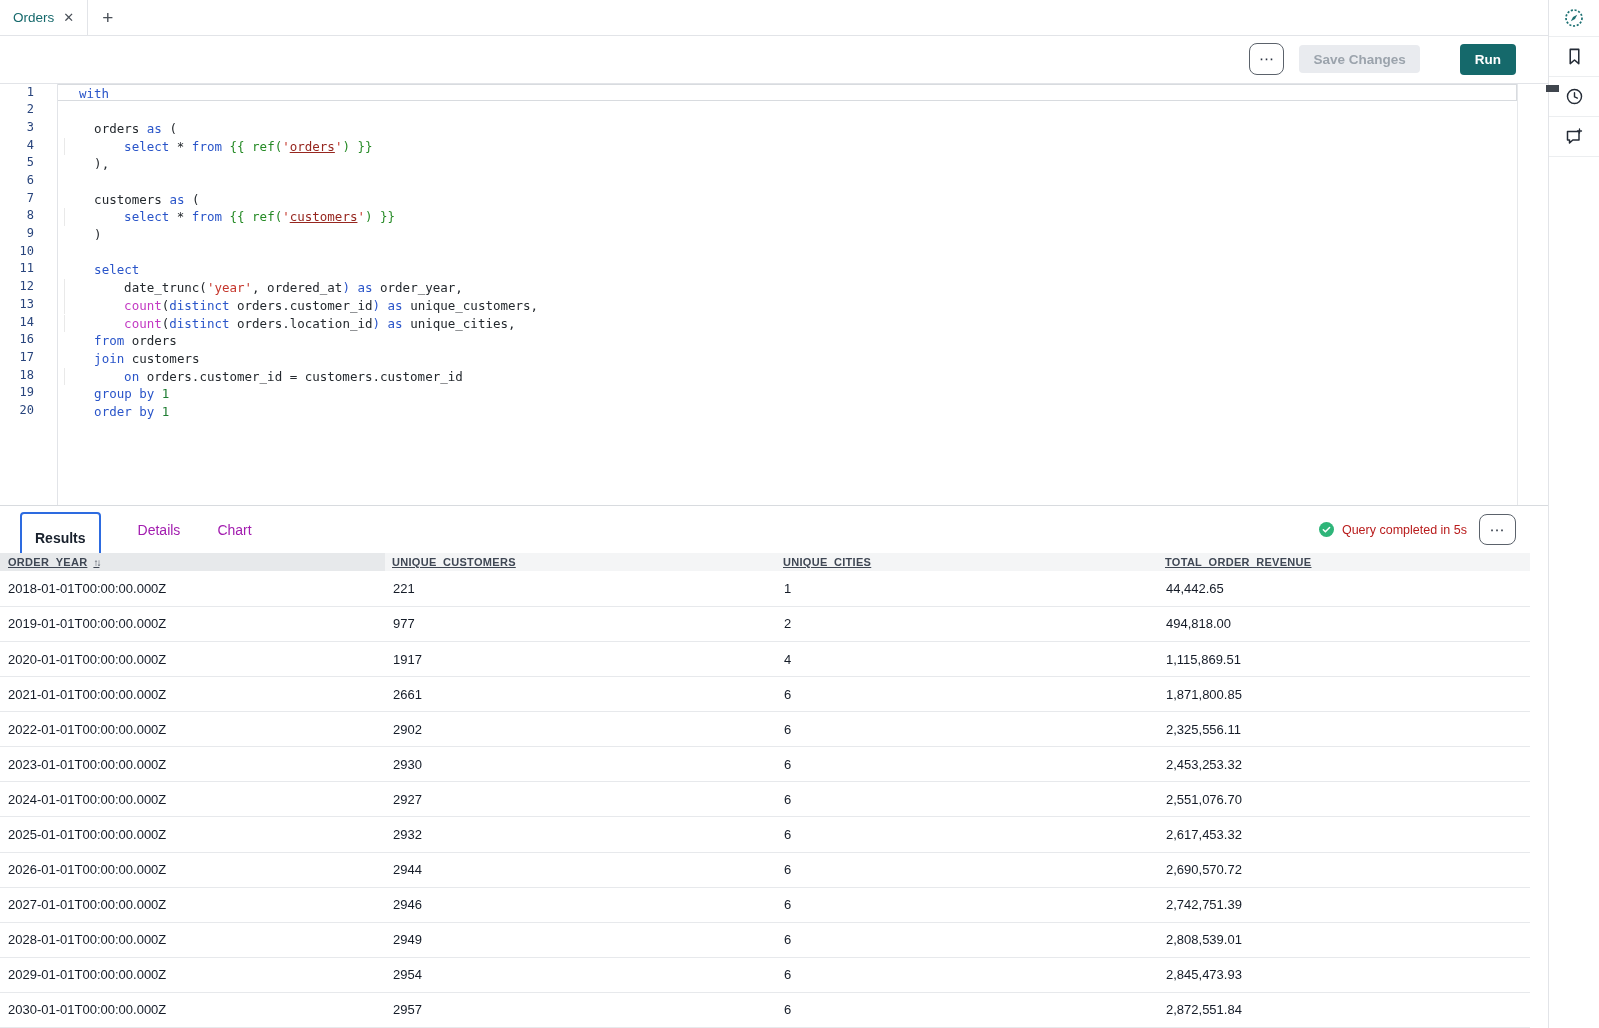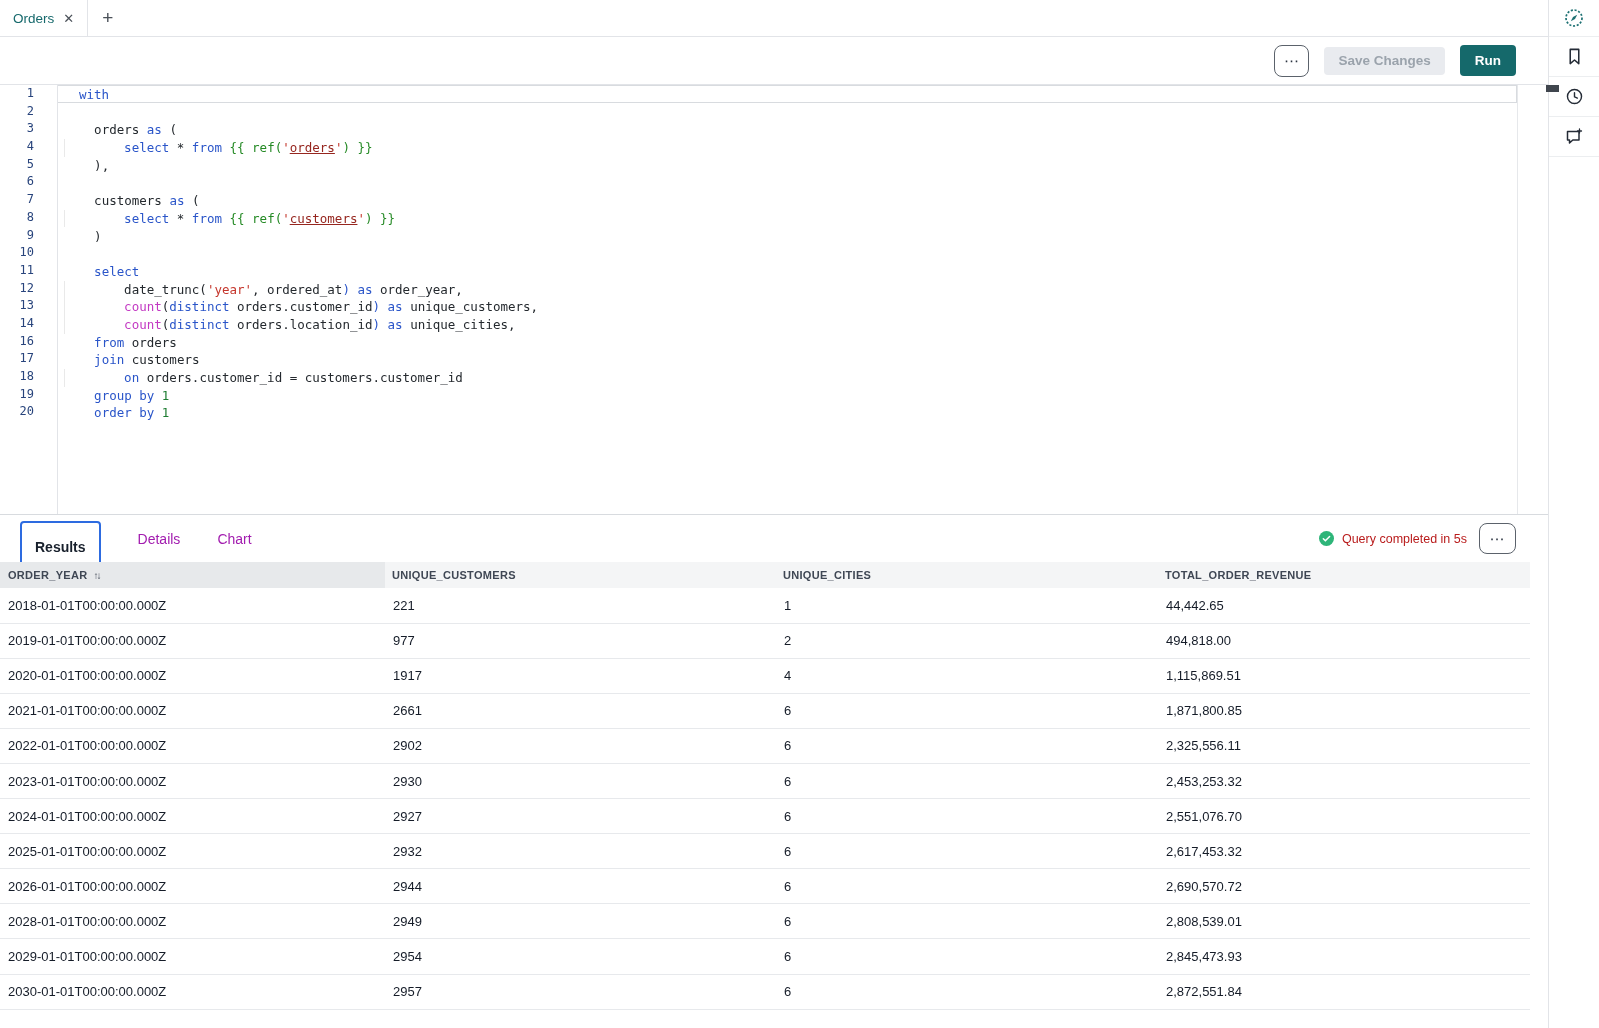--- a/index.html
+++ b/index.html
@@ -17,21 +17,21 @@
 
   
   .toolbar { height:48px; border-bottom:1px solid #e2e4e8; display:flex; align-items:center;
     justify-content:flex-end; gap:15px; padding-right:32px; background:#fff; }
   .btn-more { width:35px; height:32px; border:1px solid #5b626b; border-radius:8px; background:#fff;
     color:#2b3340; font-size:15px; display:flex; align-items:center; justify-content:center;
     letter-spacing:1px; cursor:pointer; }
   .btn-save { height:28px; padding:0 14px; border:none; border-radius:4px; background:#e9ebef;
     color:#9ba3ac; font-size:13.5px; font-weight:600; font-family:inherit; }
   .btn-run { height:31px; padding:0 15px; border:none; border-radius:4px; background:#15696B;
-    color:#fff; font-size:13.5px; font-weight:600; font-family:inherit; cursor:pointer; }
+    color:#fff; font-size:13.5px; font-weight:600; font-family:inherit; cursor:pointer;margin-left:25px; }
 
   
   .editor { height:429px; position:relative; background:#fff; overflow:hidden;
     font-family:"DejaVu Sans Mono", monospace; font-size:12.5px; }
   .vline { position:absolute; top:0; height:429px; width:1px; background:#e2e4e8; }
   .vline.gutter { left:57px; } .vline.redge { left:1517px; background:#e6e8eb; }
   .line { display:flex; height:17.7px; line-height:17.6px; }
   .ln { width:57px; flex:0 0 57px; text-align:right; padding-right:23px; color:#28447c; font-size:12px; }
   .lc { flex:0 0 1460px; padding-left:7px; white-space:pre; color:#24292e;
     border:1px solid transparent; border-left:none; }
@@ -49,22 +49,22 @@
   .rtab-active-box .rtab-label { font-weight:700; color:#18202c; font-size:14px; }
   .rtab { margin-left:37px; font-size:14px; color:#a21caf; cursor:pointer; }
   .rstatus { margin-left:auto; display:flex; align-items:center; gap:8px; }
   .status-text { color:#b91c1c; font-size:12.5px; font-weight:500; }
   .btn-more2 { width:37px; height:31px; margin-left:12px; border:1px solid #5b626b; border-radius:8px;
     background:#fff; color:#2b3340; font-size:15px; display:flex; align-items:center; justify-content:center;
     letter-spacing:1px; cursor:pointer; }
 
   
   table { border-collapse:collapse; table-layout:fixed; width:1530px; }
-  th { height:26px; background:#f4f5f6; text-align:left; font-size:11px; font-weight:700;
-    color:#3f4754; letter-spacing:.3px; padding:0 0 0 7px; cursor:pointer; }
+  th { height:18px; background:#f4f5f6; text-align:left; font-size:11px; font-weight:700;
+    color:#3f4754; letter-spacing:.3px; padding:0 0 0 7px; cursor:pointer;text-decoration:underline; }
   th.sorted { background:#e7e9eb; padding-left:8px; }
   .sort-ic { font-size:10px; color:#3f4754; letter-spacing:-2px; margin-left:6px; font-weight:400; }
   td { height:35.1px; border-bottom:1px solid #e7e9ec; font-size:13px; color:#151c28; padding:0 0 0 8px; }
   td:first-child { padding-left:8px; }
 
   
   .sidebar { flex:1; border-left:1px solid #e2e4e8; background:#fff; }
   .side-cell { height:40px; border-bottom:1px solid #eceef0; display:flex; align-items:center;
     justify-content:center; cursor:pointer; }
   .side-cell.first { height:37px; }
@@ -260,20 +260,26 @@
               <td>6</td>
               <td>2,617,453.32</td>
             </tr>
             <tr>
               <td>2026-01-01T00:00:00.000Z</td>
               <td>2944</td>
               <td>6</td>
               <td>2,690,570.72</td>
             </tr>
             <tr>
+              <td>2027-01-01T00:00:00.000Z</td>
+              <td>2946</td>
+              <td>6</td>
+              <td>2,742,751.39</td>
+            </tr>
+            <tr>
               <td>2028-01-01T00:00:00.000Z</td>
               <td>2949</td>
               <td>6</td>
               <td>2,808,539.01</td>
             </tr>
             <tr>
               <td>2029-01-01T00:00:00.000Z</td>
               <td>2954</td>
               <td>6</td>
               <td>2,845,473.93</td>

